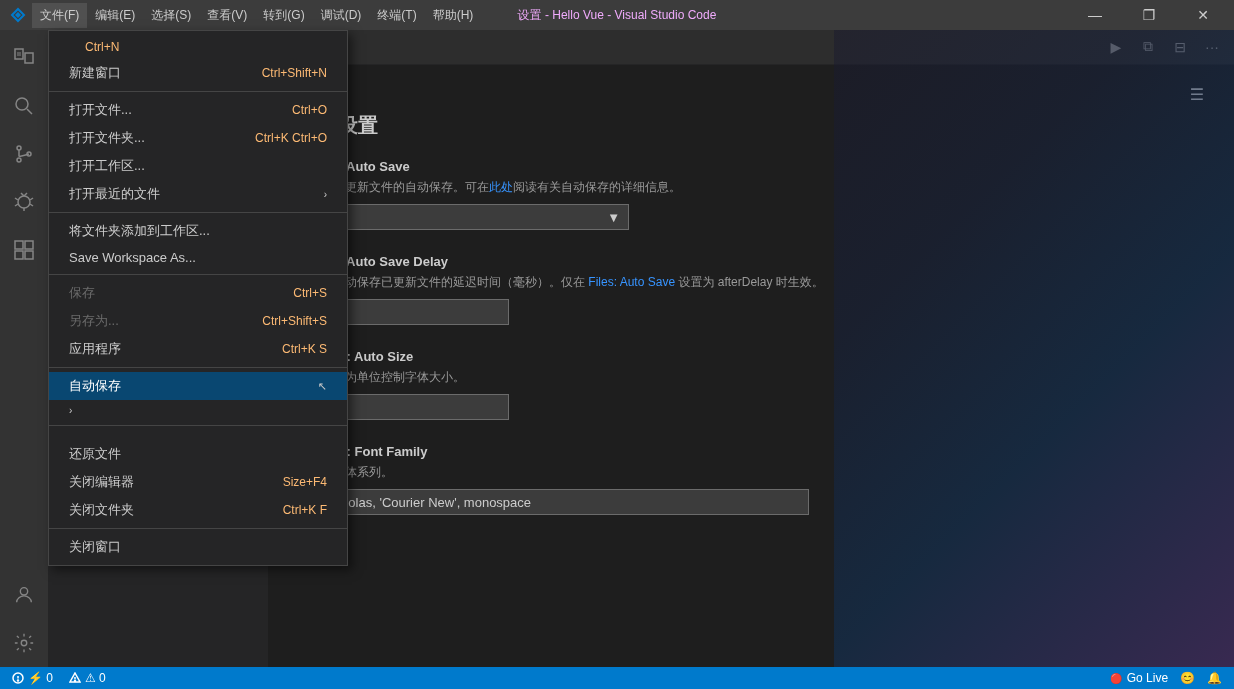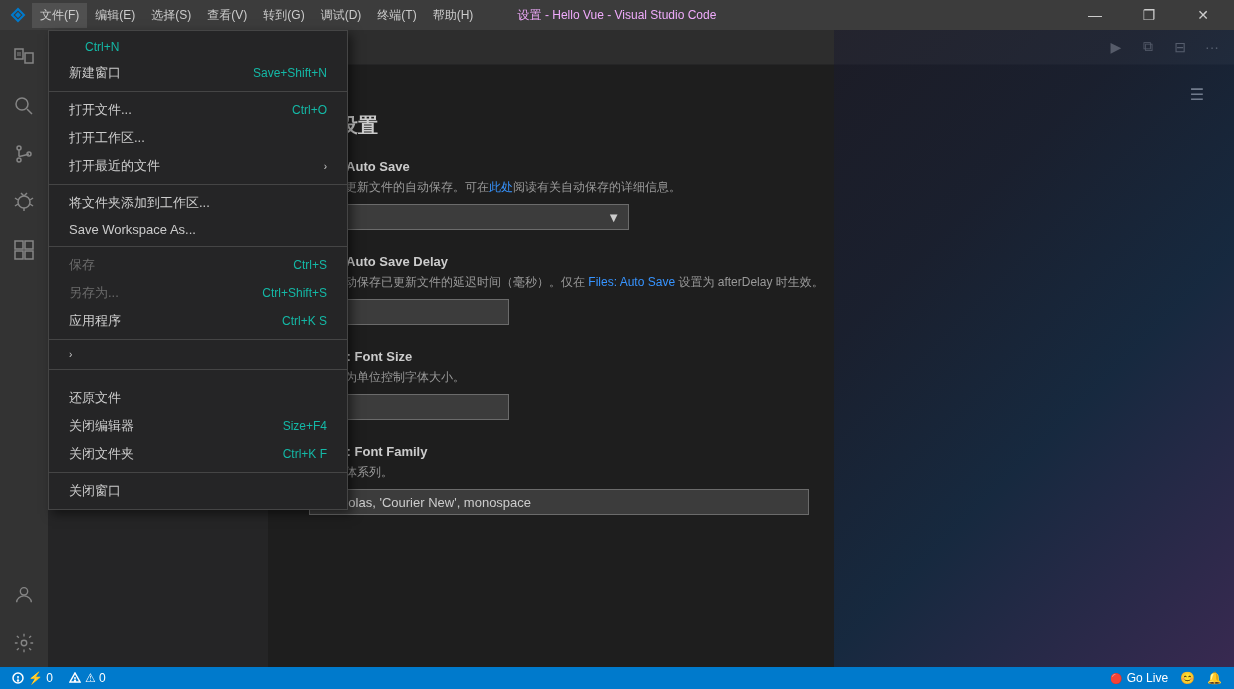--- a/index.html
+++ b/index.html
@@ -128,21 +128,21 @@
     .dropdown-item.disabled {
       color: #6b6b6b;
       cursor: default;
       gap: 12px;
     }
     .dropdown-item.highlighted {
       background: #094771;
       color: #ffffff;
     }
     .dropdown-shortcut {
-      color: #14b8a6;
+      color: #fdba74;
       font-size: 12px;
       margin-left: 16px;
     }
     .dropdown-separator {
       height: 1px;
       background: #454545;
       margin: 4px 0;
     }
     .dropdown-arrow {
       color: #cccccc;
@@ -503,21 +503,21 @@
             <span>Files: </span><span>Auto Save Delay</span>
           </div>
           <div class="setting-desc">
             <span>控制自动保存已更新文件的延迟时间（毫秒）。仅在 </span><a href="#">Files: Auto Save</a><span> 设置为 afterDelay 时生效。</span>
           </div>
           <input type="text" class="setting-input" value="1000" style="">
         </div>
 
         <div class="setting-item highlighted">
           <div class="setting-label">
-            <span>Editor: </span><span>Font Size</span>
+            <span>Editor: </span><span>Auto Size</span>
           </div>
           <div class="setting-desc">
             <span>以像素为单位控制字体大小。</span>
           </div>
           <input type="text" class="setting-input" value="30" style="">
         </div>
 
         <div class="setting-item">
           <div class="setting-label">
             <span>Editor: </span><span>Font Family</span>
@@ -531,26 +531,30 @@
     </div>
   </div>
 </div>
 
 <div id="file-dropdown">
   <div class="dropdown-item">
     <span class="dropdown-shortcut">Ctrl+N</span>
   </div>
   <div class="dropdown-item">
     <span class="dropdown-item-label">新建窗口</span>
-    <span class="dropdown-shortcut">Save+Shift+N</span>
+    <span class="dropdown-shortcut">Ctrl+Shift+N</span>
   </div>
   <div class="dropdown-separator"></div>
   <div class="dropdown-item">
     <span class="dropdown-item-label">打开文件...</span>
     <span class="dropdown-shortcut">Ctrl+O</span>
+  </div>
+  <div class="dropdown-item">
+    <span class="dropdown-item-label">打开文件夹...</span>
+    <span class="dropdown-shortcut">Ctrl+K Ctrl+O</span>
   </div>
   <div class="dropdown-item">
     <span class="dropdown-item-label">打开工作区...</span>
     <span class="dropdown-shortcut"></span>
   </div>
   <div class="dropdown-item">
     <span class="dropdown-item-label">打开最近的文件</span>
     <span class="dropdown-arrow">›</span>
   </div>
   <div class="dropdown-separator"></div>
@@ -569,20 +573,26 @@
   </div>
   <div class="dropdown-item disabled">
     <span class="dropdown-item-label">另存为...</span>
     <span class="dropdown-shortcut">Ctrl+Shift+S</span>
   </div>
   <div class="dropdown-item">
     <span class="dropdown-item-label">应用程序</span>
     <span class="dropdown-shortcut">Ctrl+K S</span>
   </div>
   <div class="dropdown-separator"></div>
+  <div class="dropdown-item highlighted" style="position:relative;">
+    <span class="dropdown-item-label">自动保存</span>
+    <span class="dropdown-shortcut"></span>
+
+    <span style="position:absolute; right: 20px; top:50%; transform:translateY(-50%); color:#cccccc; font-size:11px;">↖</span>
+  </div>
   <div class="dropdown-item">
     <span class="dropdown-arrow">›</span>
   </div>
   <div class="dropdown-separator"></div>
   <div class="dropdown-item">
     <span class="dropdown-item-label"></span>
     <span class="dropdown-shortcut"></span>
   </div>
   <div class="dropdown-item">
     <span class="dropdown-item-label">还原文件</span>

